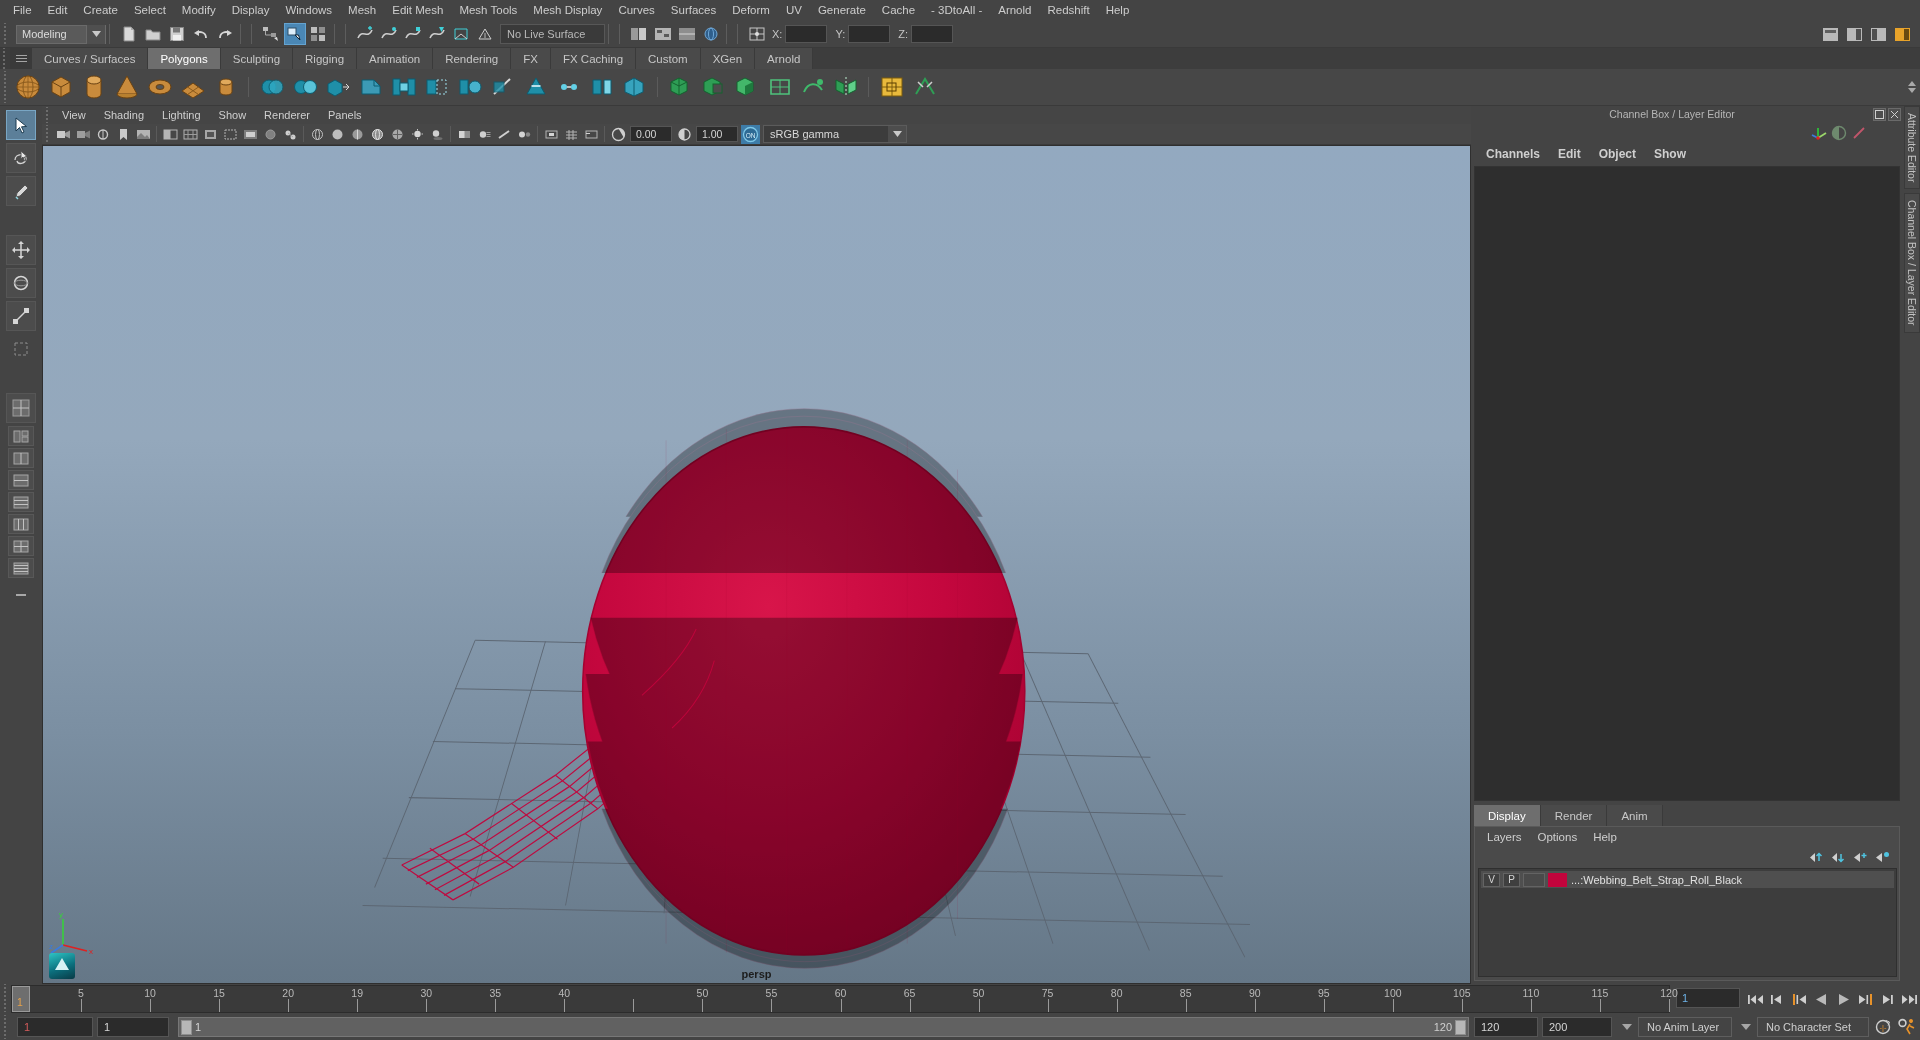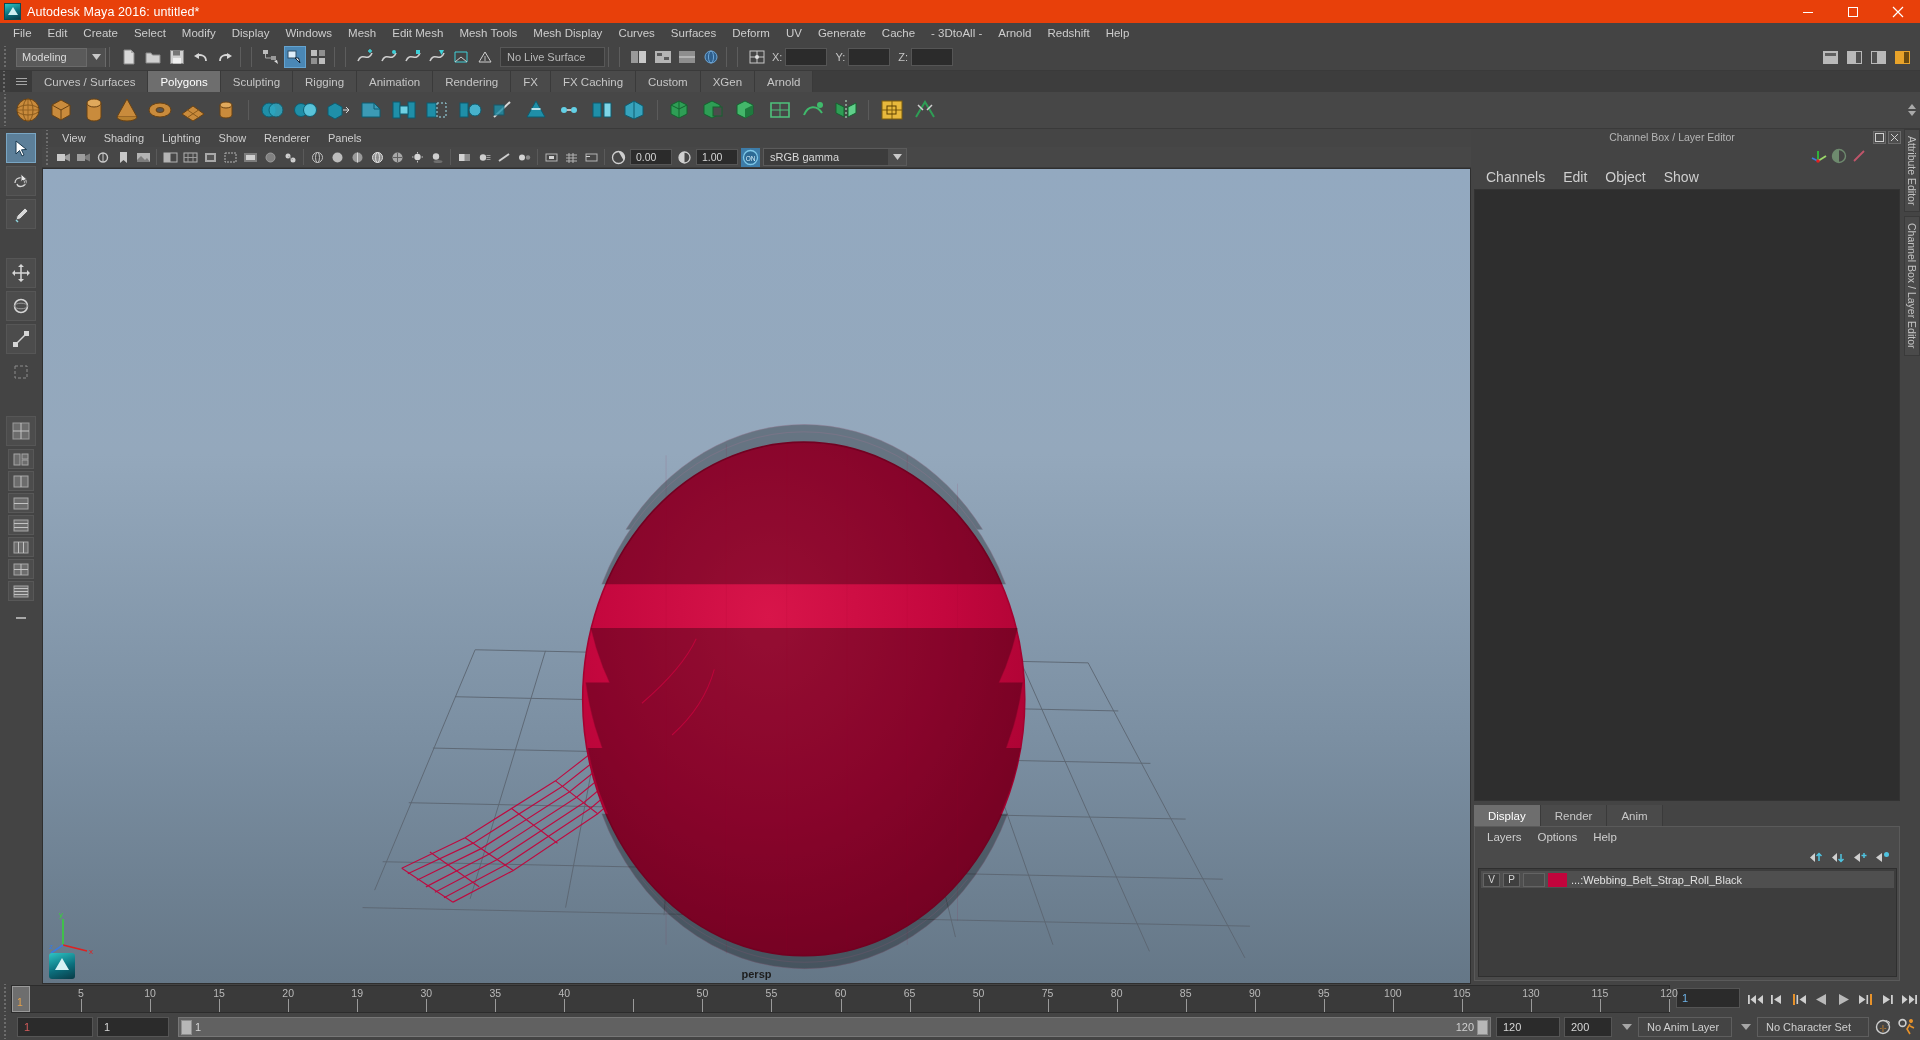--- a/index.html
+++ b/index.html
@@ -230,21 +230,21 @@
     font-size: 10.5px; color: #b6b6b6; flex: 0 0 auto; padding: 0 2px;
   }
   .dotline { flex: 1 1 auto; height: 1px;
     background-image: radial-gradient(#6e6e6e 40%, transparent 41%);
     background-size: 3px 3px; background-repeat: repeat-x; margin: 0 5px; }
   .rp-wbtn { width: 13px; height: 13px; background: #4e4e4e; border: 1px solid #6a6a6a;
              display:flex; align-items:center; justify-content:center; margin-left: 2px; }
   .rp-toolrow { height: 22px; display:flex; align-items:center; justify-content:flex-end;
                 padding-right: 34px; flex: 0 0 auto; }
   .rp-menubar { height: 20px; display: flex; align-items: center; flex: 0 0 auto; padding-left: 6px;}
-  .rp-menubar .rmi { font-size: 14px; color: #cfcfcf; padding: 0 9px; }
+  .rp-menubar .rmi { font-size: 12px; color: #cfcfcf; padding: 0 9px; font-weight: bold; }
   .channelbox {
     flex: 1 1 auto; background: #2e2e2e; border: 1px solid #333;
     margin: 2px 3px 0 3px; min-height: 0;
   }
   .layereditor { flex: 0 0 auto; margin: 4px 3px 3px 3px; }
   .le-tabs { height: 21px; display: flex; align-items: stretch; }
   .le-tab {
     font-size: 11.5px; color: #c8c8c8; padding: 0 14px; display: flex; align-items: center;
     background: #4a4a4a; border-right: 1px solid #3a3a3a;
   }
@@ -340,40 +340,20 @@
     background: #4c4c4c; padding-left: 2px; border-top: 1px solid #3a3a3a;
   }
   .helpline .gripdots { height: 20px; }
   .help-txt { font-size: 11.5px; color: #d0d0d0; margin-left: 10px; }
 </style>
 </head>
 <body>
 
 <div class="app">
 
-  <div class="titlebar">
-    <div class="logo"></div>
-    <div class="title">Autodesk Maya 2016: untitled*</div>
-    <div class="spacer"></div>
-    <div class="wbtn">
-      <svg width="12" height="12" viewBox="0 0 12 12">
-          <rect x="1" y="6" width="10" height="1" fill="#fff"></rect>
-        </svg>
-    </div>
-    <div class="wbtn">
-      <svg width="12" height="12" viewBox="0 0 12 12">
-          <rect x="1.5" y="1.5" width="9" height="9" fill="none" stroke="#fff" stroke-width="1"></rect>
-        </svg>
-    </div>
-    <div class="wbtn close">
-      <svg width="12" height="12" viewBox="0 0 12 12">
-          <path d="M1 1 L11 11 M11 1 L1 11" stroke="#fff" stroke-width="1.2"></path>
-        </svg>
-    </div>
-  </div>
 
   <div class="menubar">
     <div class="mi">File</div>
     <div class="mi">Edit</div>
     <div class="mi">Create</div>
     <div class="mi">Select</div>
     <div class="mi">Modify</div>
     <div class="mi">Display</div>
     <div class="mi">Windows</div>
     <div class="mi">Mesh</div>
@@ -1333,21 +1313,21 @@
         <div class="ts-lbl" style="left: 70.8333%;">85</div>
         <div class="ts-tick" style="left: 75%;"></div>
         <div class="ts-lbl" style="left: 75%;">90</div>
         <div class="ts-tick" style="left: 79.1667%;"></div>
         <div class="ts-lbl" style="left: 79.1667%;">95</div>
         <div class="ts-tick" style="left: 83.3333%;"></div>
         <div class="ts-lbl" style="left: 83.3333%;">100</div>
         <div class="ts-tick" style="left: 87.5%;"></div>
         <div class="ts-lbl" style="left: 87.5%;">105</div>
         <div class="ts-tick" style="left: 91.6667%;"></div>
-        <div class="ts-lbl" style="left: 91.6667%;">130</div>
+        <div class="ts-lbl" style="left: 91.6667%;">110</div>
         <div class="ts-tick" style="left: 95.8333%;"></div>
         <div class="ts-lbl" style="left: 95.8333%;">115</div>
         <div class="ts-tick" style="left: 100%;"></div>
         <div class="ts-lbl" style="left: 100%;">120</div>
       </div>
     <div class="ts-currentfield">1</div>
     <div class="pbbtn">
       <svg width="17" height="15" viewBox="0 0 17 15">
           <rect x="1" y="3" width="1.8" height="9" fill="#cfcfcf"></rect>
           <path d="M9 3 L9 12 L3.5 7.5z" fill="#cfcfcf"></path>
@@ -1403,21 +1383,21 @@
     <div class="gripdots"></div>
     <div class="numfield start" style="width:76px;margin-left:6px">1</div>
     <div class="numfield" style="width:72px">1</div>
     <div class="rangebar">
       <div class="handle lo"></div>
       <div class="lotxt">1</div>
       <div class="hitxt">120</div>
       <div class="handle hi"></div>
     </div>
     <div class="numfield" style="width:64px">120</div>
-    <div class="numfield" style="width:48px">200</div>
+    <div class="numfield" style="width:70px">200</div>
     <div class="dtri"></div>
     <div class="dropfield" style="width:94px">No Anim Layer</div>
     <div class="dtri"></div>
     <div class="dropfield" style="width:112px">No Character Set</div>
     <div class="pbbtn">
       <svg width="20" height="18" viewBox="0 0 20 18">
           <circle cx="10" cy="9" r="6.5" fill="none" stroke="#cfcfcf" stroke-width="1.4"></circle>
           <path d="M13 2.5 L16.5 4 L15 7.5" stroke="#cfcfcf" fill="none"></path>
           <text x="10" y="12" font-size="7.5" fill="#e8922a" text-anchor="middle" font-family="Liberation Sans, sans-serif">-|-</text>
         </svg>

